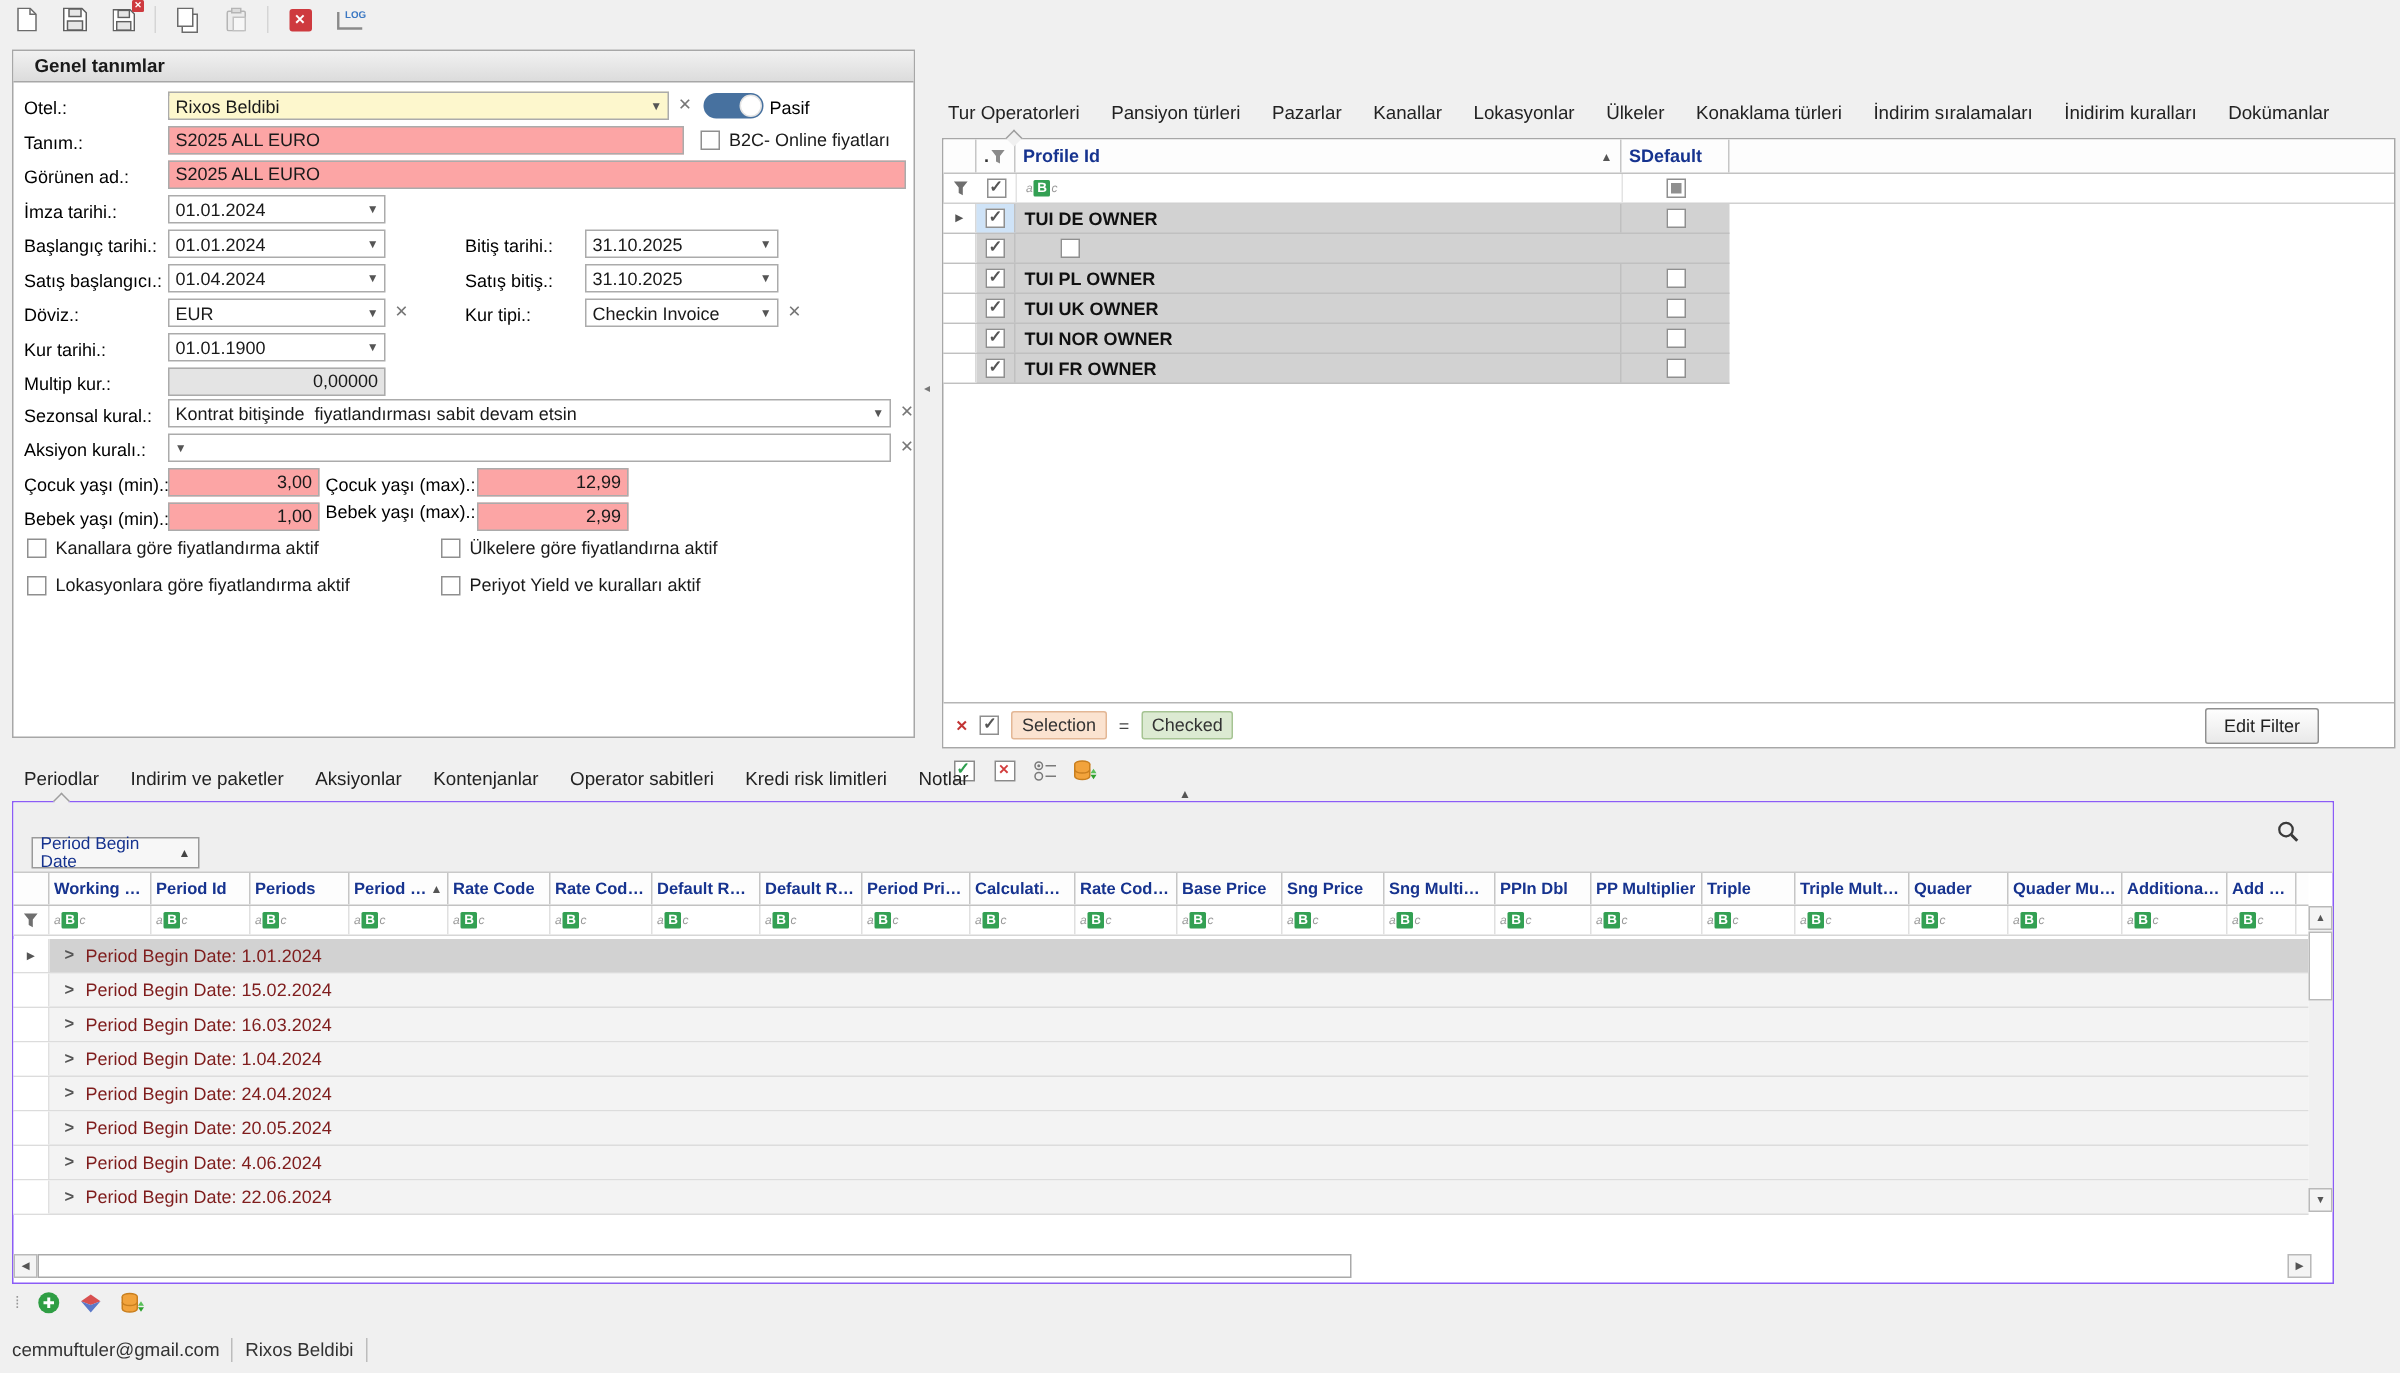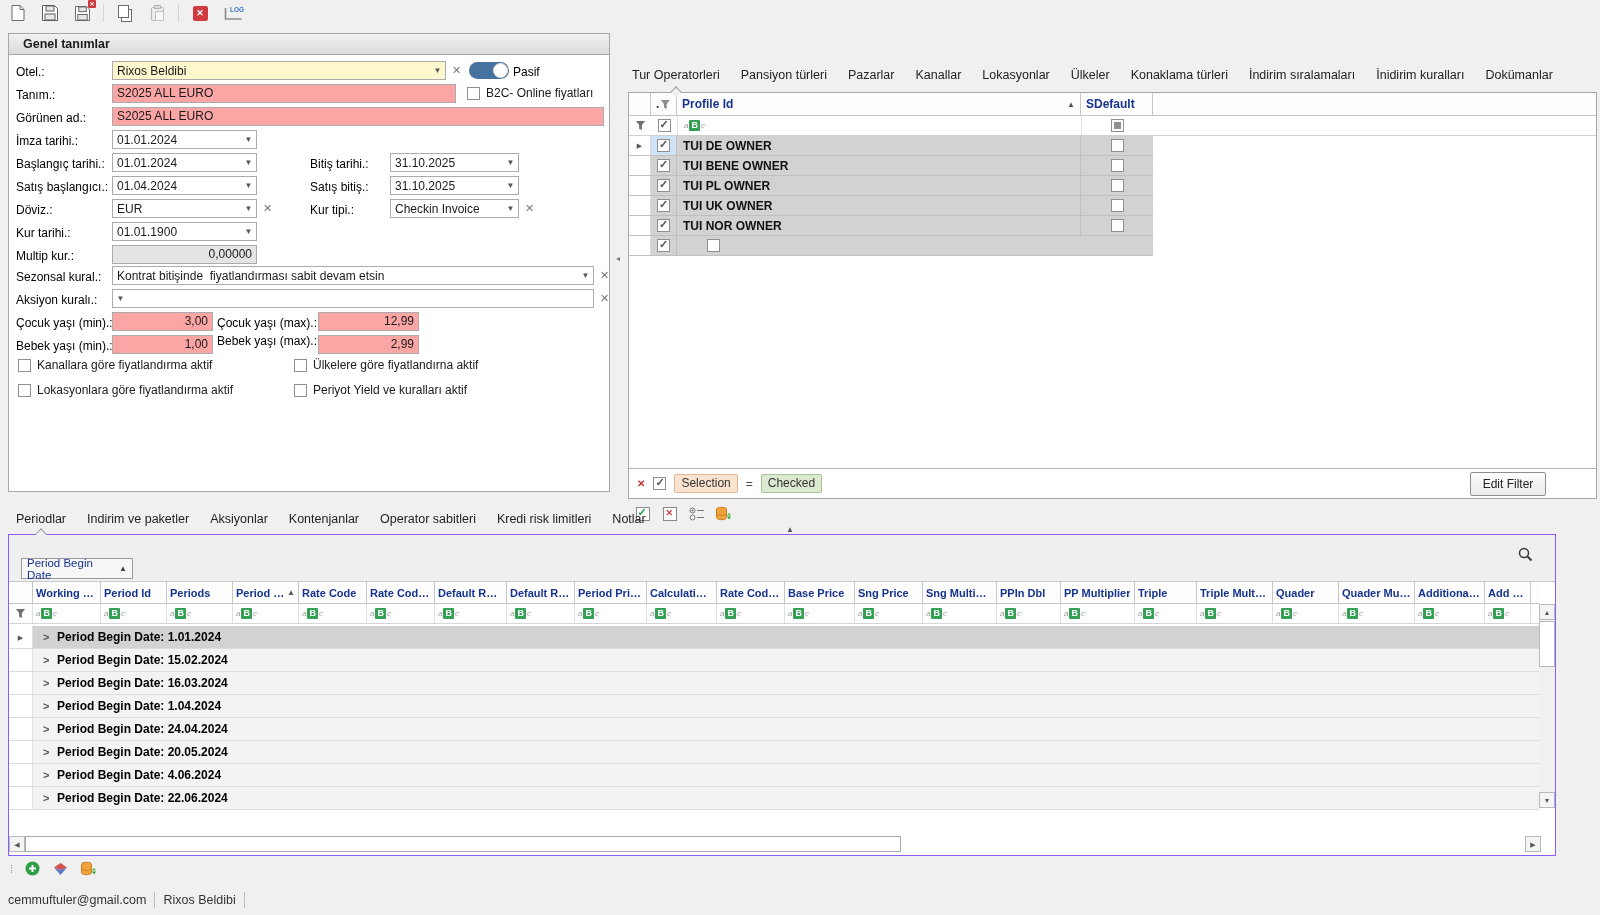--- a/index.html
+++ b/index.html
@@ -75,21 +75,21 @@
   .p-ind-h { width:24px; flex:0 0 auto; border-right:1px solid #c6c6c6; }
   .pcol { flex:0 0 auto; border-right:1px solid #c6c6c6; display:flex; align-items:center; padding:0 3px; color:#16338f; font-weight:bold; font-size:11px; overflow:hidden; white-space:nowrap; }
   .pcol .pl { overflow:hidden; text-overflow:ellipsis; white-space:nowrap; }
   #p-filter { position:absolute; left:0; top:69px; right:16px; height:20px; display:flex; border-bottom:1px solid #d6d6d6; align-items:center; overflow:hidden; background:#fff; }
   .pfc { flex:0 0 auto; border-right:1px solid #e0e0e0; height:100%; display:flex; align-items:center; padding-left:3px; }
   #p-rows { position:absolute; left:0; top:91px; right:16px; }
   .prow { display:flex; height:23px; align-items:center; background:#f3f3f3; border-bottom:1px solid #dcdcdc; }
   .prow.sel { background:#d2d2d2; }
   .p-ind { width:24px; flex:0 0 auto; text-align:center; font-size:7px; color:#555; align-self:stretch; line-height:23px; background:#fff; border-right:1px solid #e0e0e0;}
   .p-chev { width:14px; margin-left:10px; color:#555; font-weight:bold; font-size:11px; }
-  .p-glabel { font-weight:bold; font-size:12px; color:#000000; }
+  .p-glabel { font-weight:normal; font-size:12px; color:#7f1d1d; }
   
   .sb-btn { position:absolute; width:16px; height:16px; background:#f4f4f4; border:1px solid #b9b9b9; color:#555; font-size:7px; text-align:center; line-height:15px; }
   #vsb { position:absolute; right:0; top:69px; width:16px; height:204px; background:#f0f0f0; }
   #vsb .thumb { position:absolute; top:17px; left:0; width:16px; height:46px; background:#fff; border:1px solid #b9b9b9; }
   #hsb { position:absolute; left:0; bottom:2px; right:0; height:17px; }
   #hsb .thumb { position:absolute; left:16px; top:0; width:876px; height:16px; background:#fff; border:1px solid #a9a9a9; }
   
   #grid-footer { position:absolute; left:10px; top:860px; display:flex; gap:11px; align-items:center; }
   .grip { color:#999; font-size:11px; letter-spacing:0; line-height:10px; }
   #statusbar { position:absolute; left:0px; top:884px; width:1600px; height:31px; display:flex; align-items:center; padding-left:8px; font-size:12.5px; color:#333; }
@@ -322,21 +322,20 @@
           <div class="op-name">TUI DE OWNER</div>
           <div class="op-sd">
             <div class="cb"></div>
           </div>
         </div>
         <div class="oprow">
           <div class="op-ind"></div>
           <div class="op-cbcell">
             <div class="cb checked"></div>
           </div>
-          <div class="op-name">TUI BENE OWNER</div>
           <div class="op-sd">
             <div class="cb"></div>
           </div>
         </div>
         <div class="oprow">
           <div class="op-ind"></div>
           <div class="op-cbcell">
             <div class="cb checked"></div>
           </div>
           <div class="op-name">TUI PL OWNER</div>
@@ -362,20 +361,21 @@
           <div class="op-name">TUI NOR OWNER</div>
           <div class="op-sd">
             <div class="cb"></div>
           </div>
         </div>
         <div class="oprow">
           <div class="op-ind"></div>
           <div class="op-cbcell">
             <div class="cb checked"></div>
           </div>
+          <div class="op-name">TUI FR OWNER</div>
           <div class="op-sd">
             <div class="cb"></div>
           </div>
         </div>
       </div>
 
     <div id="op-filterbar">
       <span style="color:#c23434;font-size:10px;font-weight:bold">✕</span>
       <span class="cb checked"></span>
       <span class="chip field">Selection</span>

